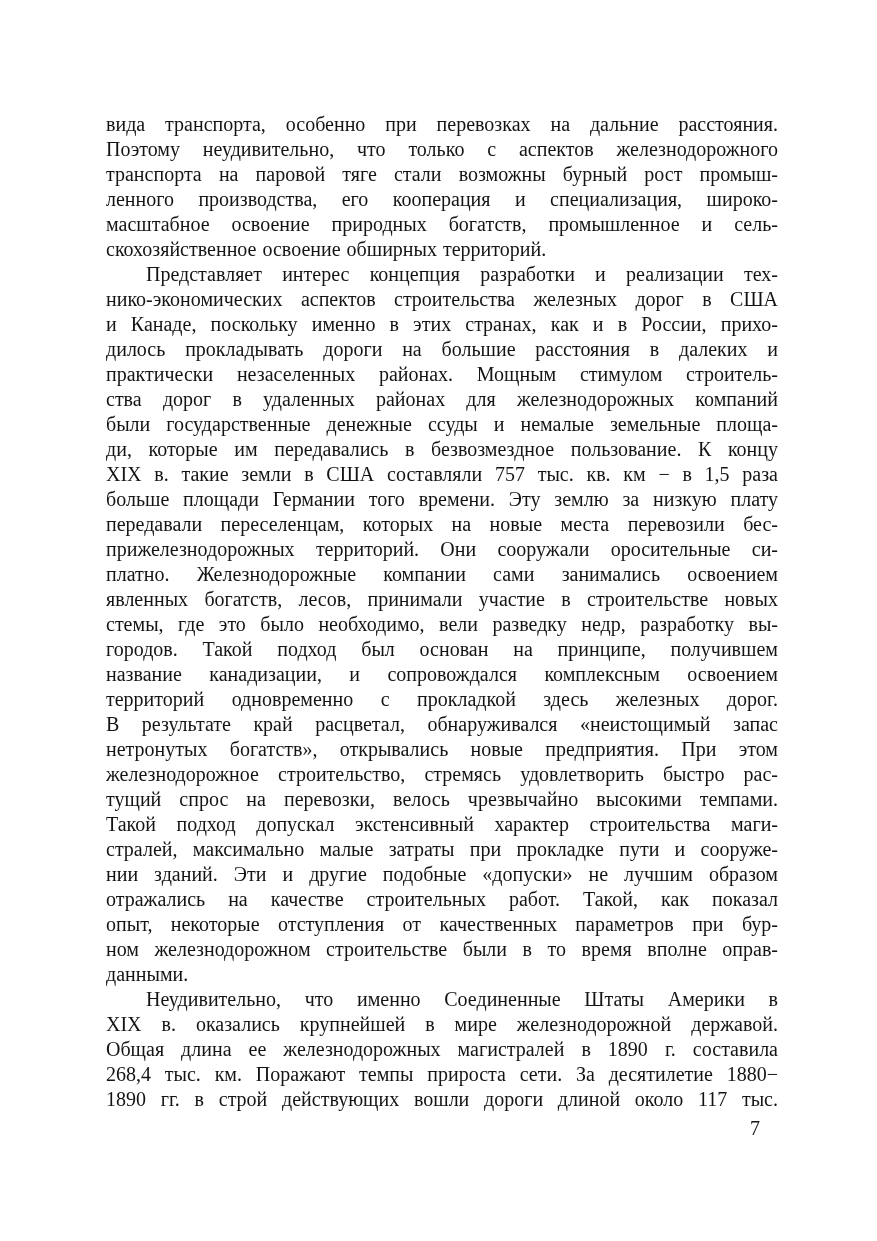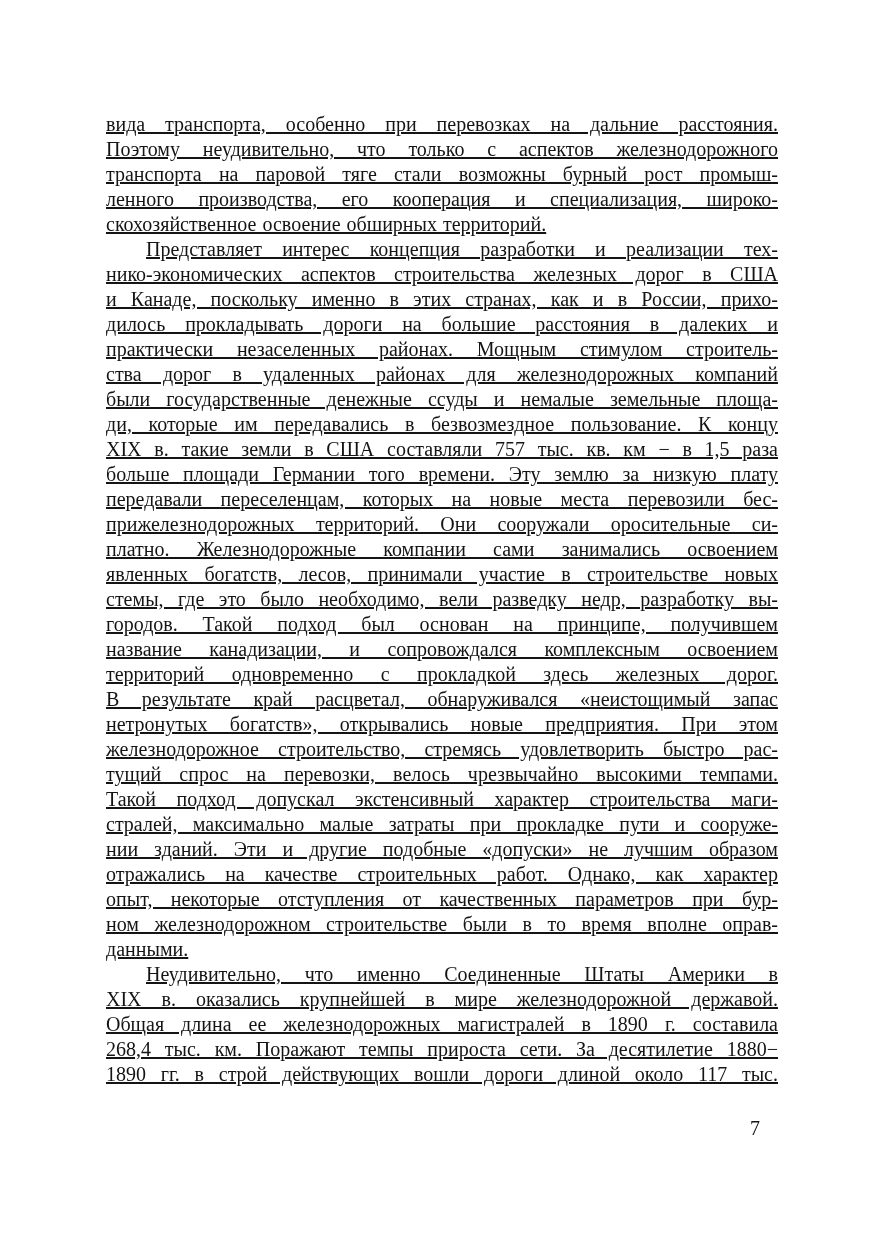--- a/index.html
+++ b/index.html
@@ -24,21 +24,20 @@
     position: absolute;
     left: 106px;
     top: 112px;
     width: 672px;
     font-size: 20px;
     line-height: 25px;
   }
   .paragraph {
     margin: 0;
     padding: 0;
-    text-decoration: underline;
   }
   .line {
     height: 25px;
     overflow: hidden;
     text-align: justify;
     text-align-last: justify;
     word-spacing: 1px;
   }
   .line-last {
     text-align-last: left;
@@ -59,20 +58,21 @@
 </head>
 <body>
 
 <div class="page">
   <div class="text-block">
       <div class="paragraph">
         <div class="line">вида транспорта, особенно при перевозках на дальние расстояния.</div>
         <div class="line">Поэтому неудивительно, что только с аспектов железнодорожного</div>
         <div class="line">транспорта на паровой тяге стали возможны бурный рост промыш-</div>
         <div class="line">ленного производства, его кооперация и специализация, широко-</div>
+        <div class="line">масштабное освоение природных богатств, промышленное и сель-</div>
         <div class="line line-last">скохозяйственное освоение обширных территорий.</div>
       </div>
       <div class="paragraph">
         <div class="line line-indent">Представляет интерес концепция разработки и реализации тех-</div>
         <div class="line">нико-экономических аспектов строительства железных дорог в США</div>
         <div class="line">и Канаде, поскольку именно в этих странах, как и в России, прихо-</div>
         <div class="line">дилось прокладывать дороги на большие расстояния в далеких и</div>
         <div class="line">практически незаселенных районах. Мощным стимулом строитель-</div>
         <div class="line">ства дорог в удаленных районах для железнодорожных компаний</div>
         <div class="line">были государственные денежные ссуды и немалые земельные площа-</div>
@@ -87,21 +87,21 @@
         <div class="line">городов. Такой подход был основан на принципе, получившем</div>
         <div class="line">название канадизации, и сопровождался комплексным освоением</div>
         <div class="line">территорий одновременно с прокладкой здесь железных дорог.</div>
         <div class="line">В результате край расцветал, обнаруживался «неистощимый запас</div>
         <div class="line">нетронутых богатств», открывались новые предприятия. При этом</div>
         <div class="line">железнодорожное строительство, стремясь удовлетворить быстро рас-</div>
         <div class="line">тущий спрос на перевозки, велось чрезвычайно высокими темпами.</div>
         <div class="line">Такой подход допускал экстенсивный характер строительства маги-</div>
         <div class="line">стралей, максимально малые затраты при прокладке пути и сооруже-</div>
         <div class="line">нии зданий. Эти и другие подобные «допуски» не лучшим образом</div>
-        <div class="line">отражались на качестве строительных работ. Однако, как характер</div>
+        <div class="line">отражались на качестве строительных работ. Такой, как показал</div>
         <div class="line">опыт, некоторые отступления от качественных параметров при бур-</div>
         <div class="line">ном железнодорожном строительстве были в то время вполне оправ-</div>
         <div class="line line-last">данными.</div>
       </div>
       <div class="paragraph">
         <div class="line line-indent">Неудивительно, что именно Соединенные Штаты Америки в</div>
         <div class="line">XIX в. оказались крупнейшей в мире железнодорожной державой.</div>
         <div class="line">Общая длина ее железнодорожных магистралей в 1890 г. составила</div>
         <div class="line">268,4 тыс. км. Поражают темпы прироста сети. За десятилетие 1880−</div>
         <div class="line">1890 гг. в строй действующих вошли дороги длиной около 117 тыс.</div>

